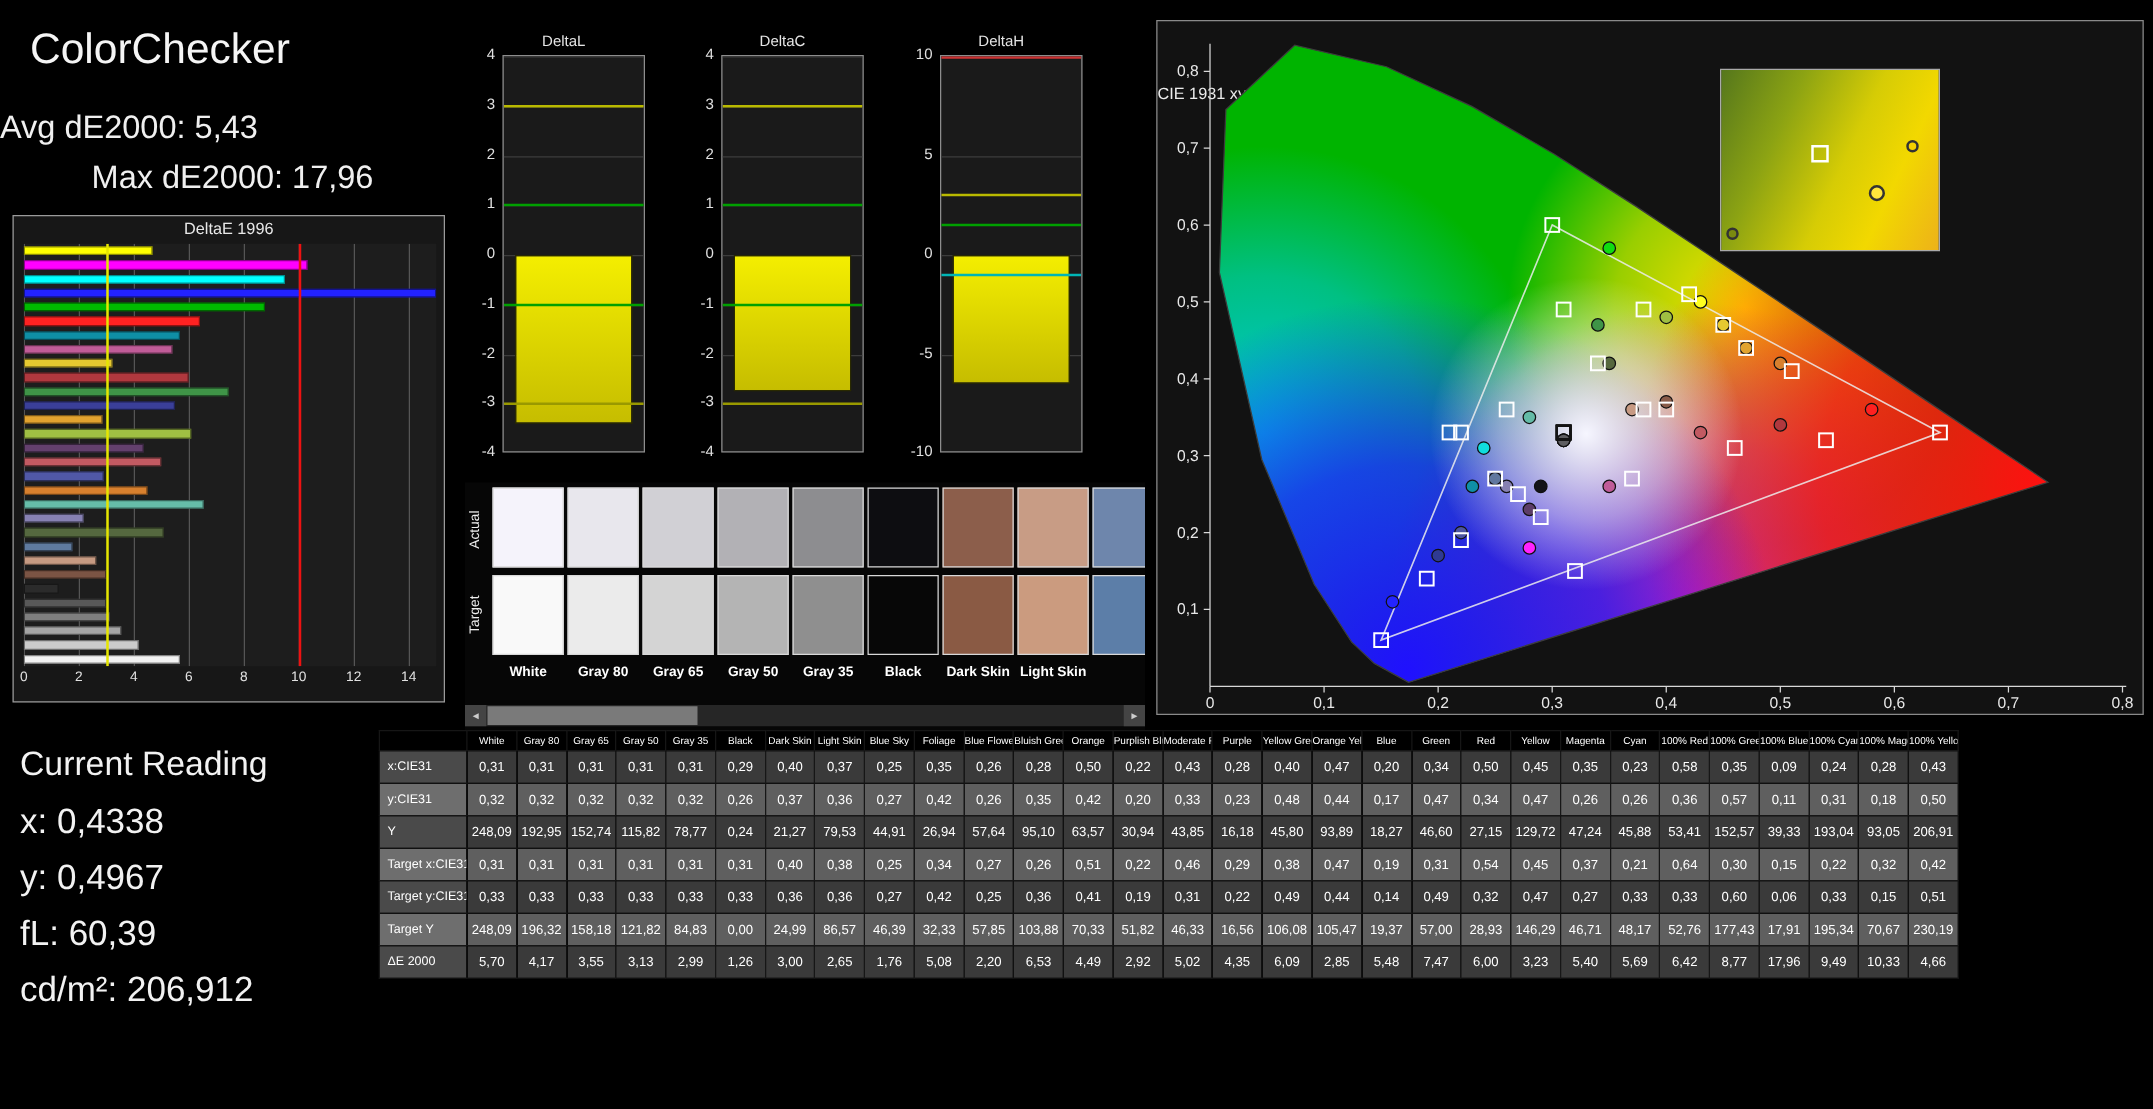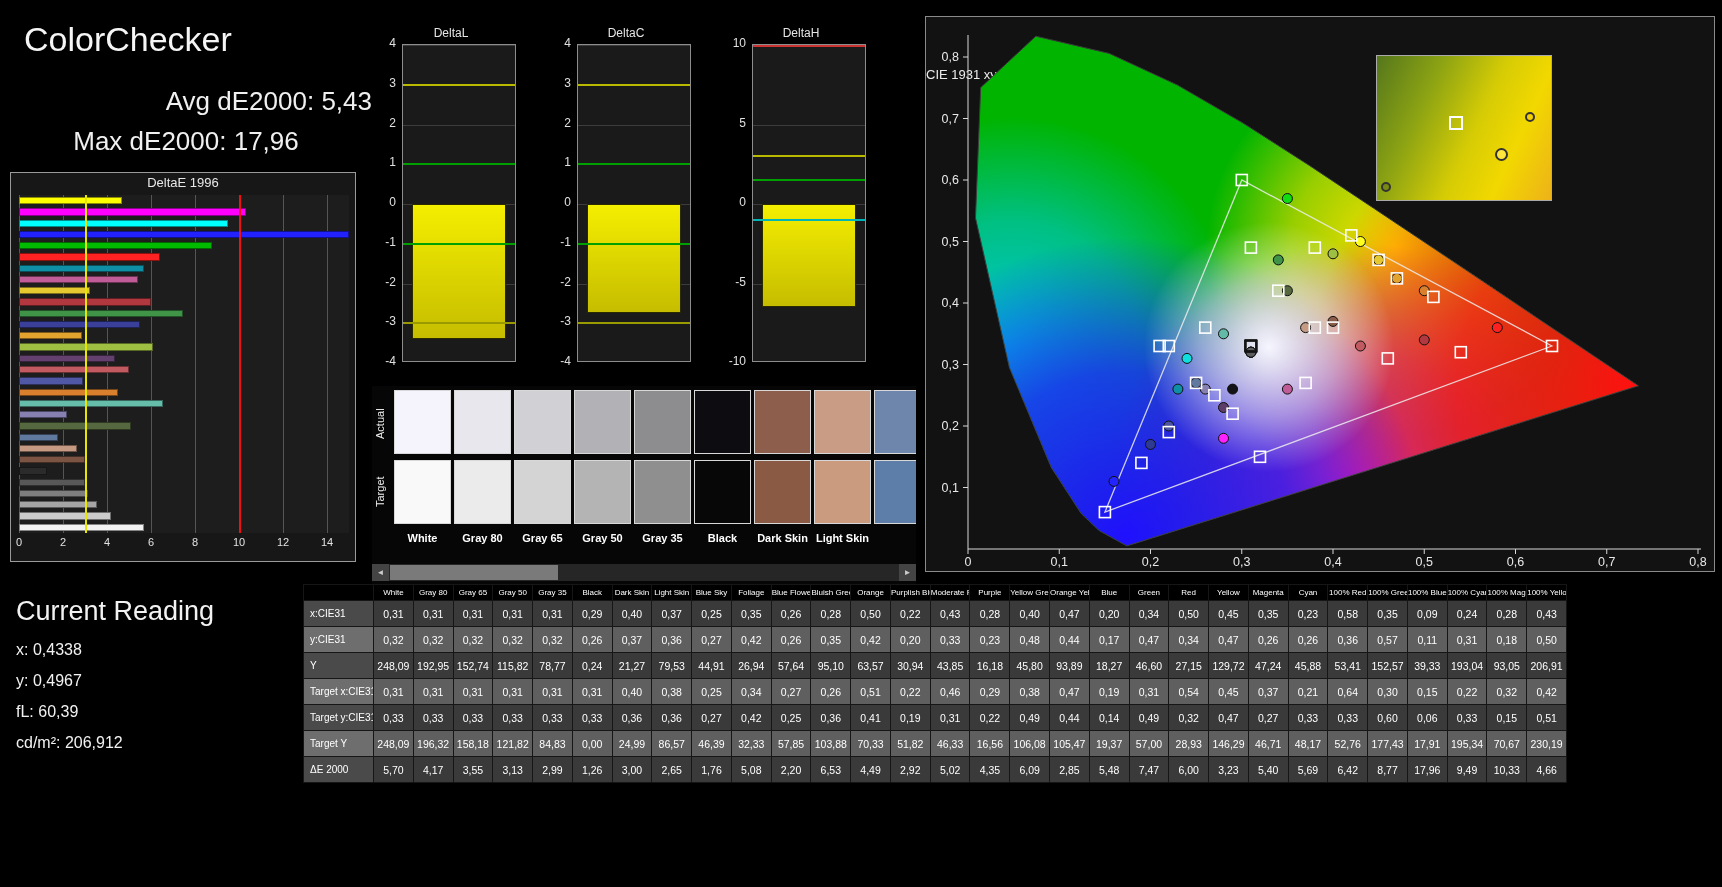--- a/index.html
+++ b/index.html
@@ -2,37 +2,37 @@
 <html><head>
 <meta charset="utf-8">
 <style>
   * { box-sizing: border-box; margin: 0; padding: 0; }
   html,body { background:#000; }
   body { font-family:"Liberation Sans", sans-serif; }
   .app { position:relative; width:1722px; height:887px; background:#000; color:#fff; overflow:hidden; }
 
   
   .page-title { position:absolute; left:24px; top:20px; font-size:34px; font-weight:300; color:#f5f5f5; }
-  .avg-line { position:absolute; left:0; top:86px; width:372px; text-align:right; font-size:26px; color:#f0f0f0; }
+  .avg-line { position:absolute; left:0; top:86px; width:372px; text-align:left; font-size:26px; color:#f0f0f0; }
   .max-line { position:absolute; left:0; top:126px; width:372px; text-align:center; font-size:26px; color:#f0f0f0; }
 
   .panel { position:absolute; background:#171717; border:1px solid #9a9a9a; }
   .chart-title { position:absolute; top:2px; left:0; width:100%; text-align:center; font-size:13px; color:#e8e8e8; }
 
   .deltae-panel { left:10px; top:172px; width:346px; height:390px; }
   #deltae-plot { position:absolute; left:8px; top:22px; width:330px; height:338px; background:#1d1d1d; overflow:hidden; }
   #deltae-xticks { position:absolute; left:8px; top:363px; width:330px; height:16px; }
   .vgrid { position:absolute; top:0; bottom:0; width:1px; background:#555; }
   .vref  { position:absolute; top:0; bottom:0; width:2px; z-index:4; }
   .hbar  { position:absolute; left:0; z-index:2; border:1px solid rgba(0,0,0,.45); }
   .xtick { position:absolute; transform:translateX(-50%); font-size:11px; color:#e2e2e2; }
 
   .current-reading { position:absolute; left:16px; top:596px; }
   .cr-title { font-size:27px; color:#f2f2f2; margin-bottom:14px; }
-  .cr-line  { font-size:16px; color:#f2f2f2; margin-bottom:13px; }
+  .cr-line  { font-size:28px; color:#f2f2f2; margin-bottom:13px; }
 
   
   .delta-panel { position:absolute; top:26px; width:162px; height:356px; background:transparent; }
   .delta-title { position:absolute; top:0; left:0; width:100%; text-align:center; font-size:12px; color:#e5e5e5; }
   .delta-plot { position:absolute; left:32px; top:18px; width:114px; height:318px; background:#1a1a1a; border:1px solid #8d8d8d; overflow:hidden; }
   .delta-labels { position:absolute; left:0; top:18px; width:28px; height:318px; }
   .ytick { position:absolute; right:2px; font-size:12px; color:#e0e0e0; }
   .hgrid { position:absolute; left:0; right:0; height:1px; background:#3c3c3c; }
   .href  { position:absolute; left:0; right:0; height:2px; z-index:3; }
   .vbar  { position:absolute; left:9px; right:9px; z-index:2; background:linear-gradient(#f4ee00,#c6bd00); border:1px solid #2a2a00; }

